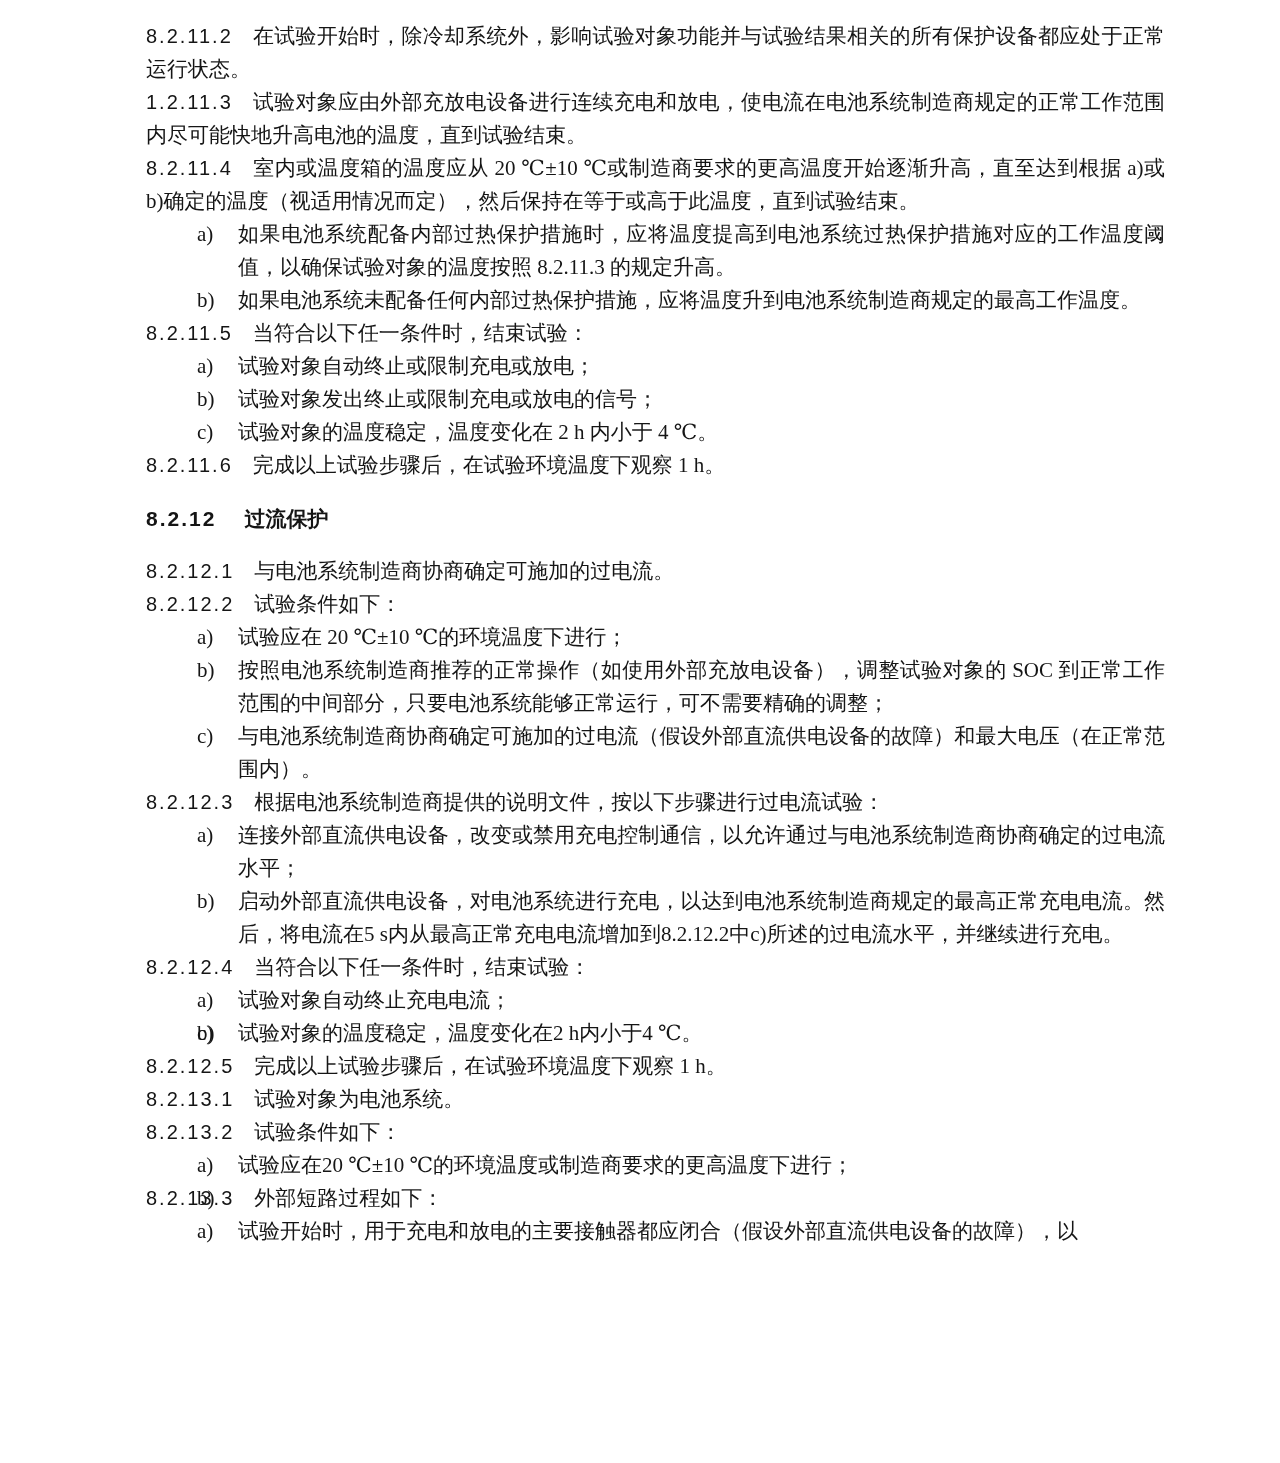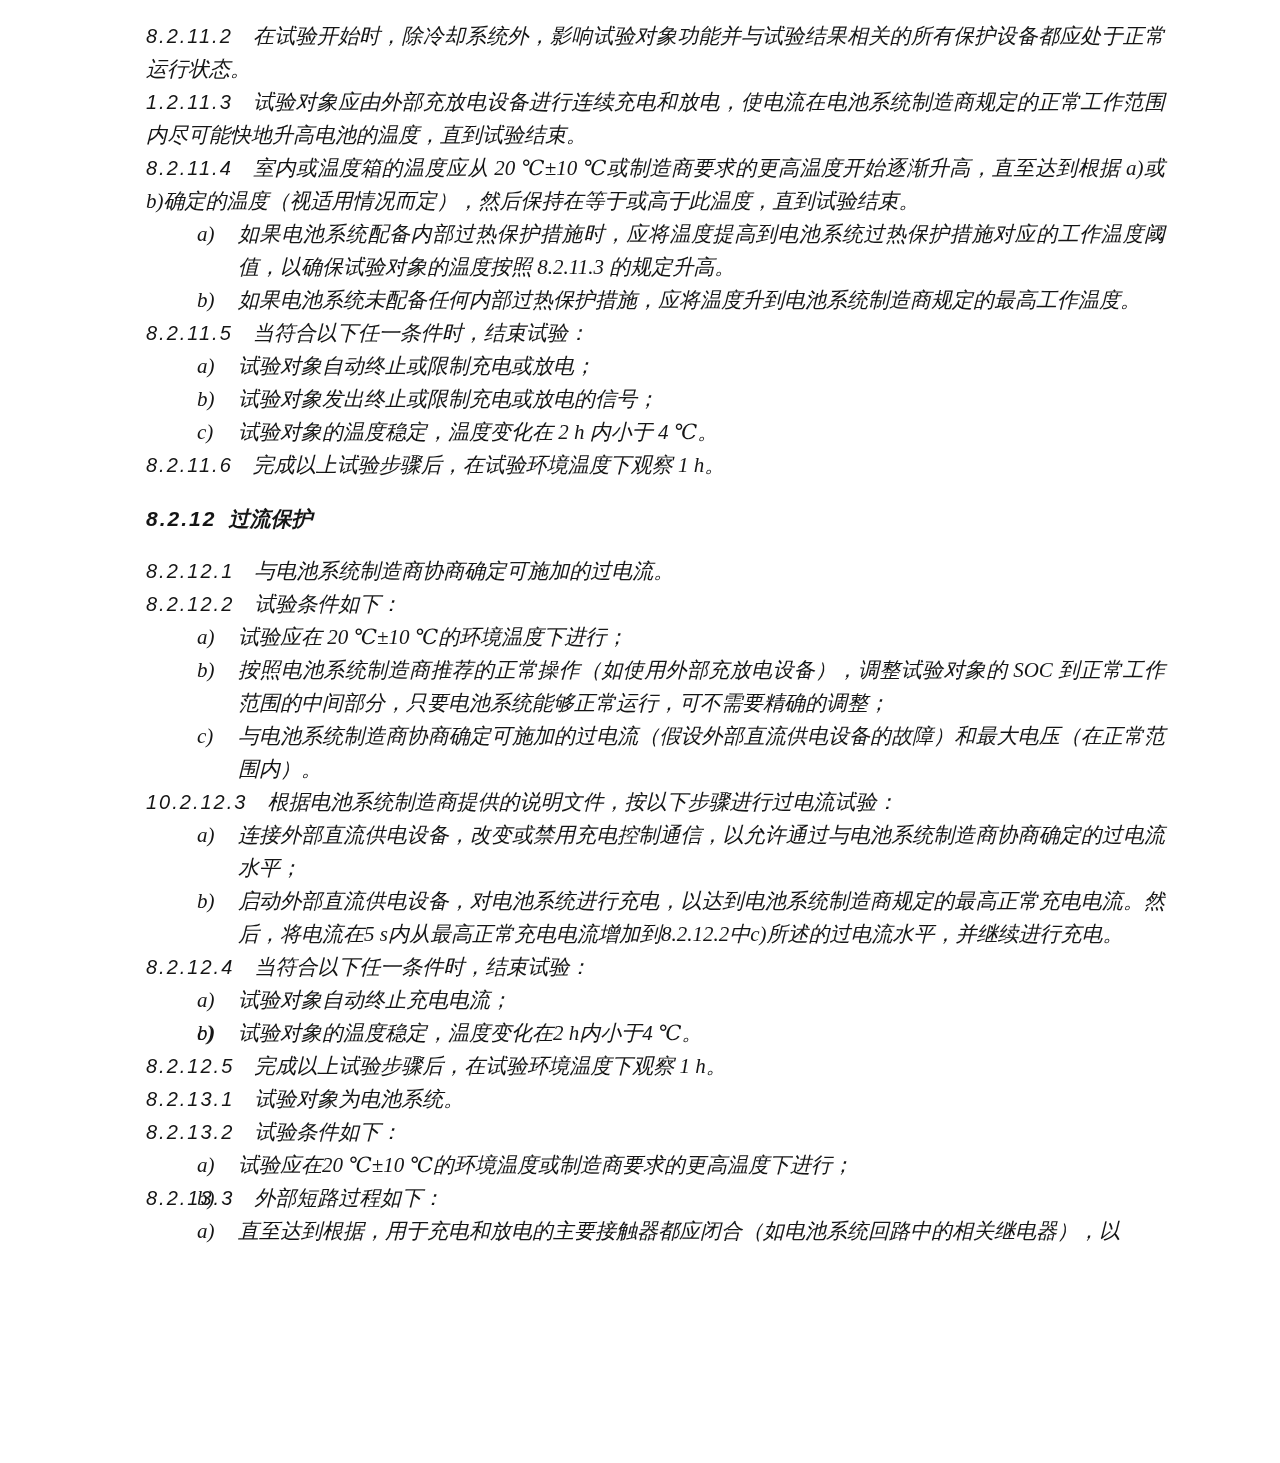--- a/index.html
+++ b/index.html
@@ -13,21 +13,21 @@
     min-height: 1463px;
     box-sizing: border-box;
     background: #ffffff;
     padding: 20px 115px 12px 146px;
     font-family: "Liberation Serif", "DejaVu Serif", serif;
     font-size: 21px;
     line-height: 33px;
     color: #151515;
     text-align: justify;
   }
-  .page p { margin: 0; font-style: italic; }
+  .page p { margin: 0; }
 
   
   .clause .num {
     font-family: "Liberation Sans", "DejaVu Sans", sans-serif;
     font-size: 20px;
     letter-spacing: 2px;
     margin-right: 20px;
     white-space: nowrap;
   }
 
@@ -45,21 +45,21 @@
 
   
   .heading {
     font-family: "Liberation Sans", "DejaVu Sans", sans-serif;
     font-weight: bold;
     margin: 20px 0 !important;
     text-align: left;
   }
   .heading .num {
     letter-spacing: 2px;
-    margin-right: 12px;
+    margin-right: 28px;
     white-space: nowrap;
   }
 </style>
 </head>
 <body>
 
 <div class="page">
     <p class="clause"><span class="num">8.2.11.2</span><span class="txt">在试验开始时，除冷却系统外，影响试验对象功能并与试验结果相关的所有保护设备都应处于正常运行状态。</span></p>
     <p class="clause"><span class="num">1.2.11.3</span><span class="txt">试验对象应由外部充放电设备进行连续充电和放电，使电流在电池系统制造商规定的正常工作范围内尽可能快地升高电池的温度，直到试验结束。</span></p>
     <p class="clause"><span class="num">8.2.11.4</span><span class="txt">室内或温度箱的温度应从 20 ℃±10 ℃或制造商要求的更高温度开始逐渐升高，直至达到根据 a)或 b)确定的温度（视适用情况而定），然后保持在等于或高于此温度，直到试验结束。</span></p>
@@ -69,27 +69,27 @@
     <p class="item"><span class="letter">a)</span><span class="txt">试验对象自动终止或限制充电或放电；</span></p>
     <p class="item"><span class="letter">b)</span><span class="txt">试验对象发出终止或限制充电或放电的信号；</span></p>
     <p class="item"><span class="letter">c)</span><span class="txt">试验对象的温度稳定，温度变化在 2 h 内小于 4 ℃。</span></p>
     <p class="clause"><span class="num">8.2.11.6</span><span class="txt">完成以上试验步骤后，在试验环境温度下观察 1 h。</span></p>
     <p class="heading"><span class="num">8.2.12</span><span class="htxt">过流保护</span></p>
     <p class="clause"><span class="num">8.2.12.1</span><span class="txt">与电池系统制造商协商确定可施加的过电流。</span></p>
     <p class="clause"><span class="num">8.2.12.2</span><span class="txt">试验条件如下：</span></p>
     <p class="item"><span class="letter">a)</span><span class="txt">试验应在 20 ℃±10 ℃的环境温度下进行；</span></p>
     <p class="item"><span class="letter">b)</span><span class="txt">按照电池系统制造商推荐的正常操作（如使用外部充放电设备），调整试验对象的 SOC 到正常工作范围的中间部分，只要电池系统能够正常运行，可不需要精确的调整；</span></p>
     <p class="item"><span class="letter">c)</span><span class="txt">与电池系统制造商协商确定可施加的过电流（假设外部直流供电设备的故障）和最大电压（在正常范围内）。</span></p>
-    <p class="clause"><span class="num">10.2.12.3</span><span class="txt">根据电池系统制造商提供的说明文件，按以下步骤进行过电流试验：</span></p>
+    <p class="clause"><span class="num">8.2.12.3</span><span class="txt">根据电池系统制造商提供的说明文件，按以下步骤进行过电流试验：</span></p>
     <p class="item"><span class="letter">a)</span><span class="txt">连接外部直流供电设备，改变或禁用充电控制通信，以允许通过与电池系统制造商协商确定的过电流水平；</span></p>
     <p class="item"><span class="letter">b)</span><span class="txt">启动外部直流供电设备，对电池系统进行充电，以达到电池系统制造商规定的最高正常充电电流。然后，将电流在5 s内从最高正常充电电流增加到8.2.12.2中c)所述的过电流水平，并继续进行充电。</span></p>
     <p class="clause"><span class="num">8.2.12.4</span><span class="txt">当符合以下任一条件时，结束试验：</span></p>
     <p class="item"><span class="letter">a)</span><span class="txt">试验对象自动终止充电电流；</span></p>
     <p class="item"><span class="letter">b)</span></p>
     <p class="item"><span class="letter">c)</span><span class="txt">试验对象的温度稳定，温度变化在2 h内小于4 ℃。</span></p>
     <p class="clause"><span class="num">8.2.12.5</span><span class="txt">完成以上试验步骤后，在试验环境温度下观察 1 h。</span></p>
     <p class="clause"><span class="num">8.2.13.1</span><span class="txt">试验对象为电池系统。</span></p>
     <p class="clause"><span class="num">8.2.13.2</span><span class="txt">试验条件如下：</span></p>
     <p class="item"><span class="letter">a)</span><span class="txt">试验应在20 ℃±10 ℃的环境温度或制造商要求的更高温度下进行；</span></p>
     <p class="item"><span class="letter">b)</span></p>
     <p class="clause"><span class="num">8.2.13.3</span><span class="txt">外部短路过程如下：</span></p>
-    <p class="item"><span class="letter">a)</span><span class="txt">直至达到根据，用于充电和放电的主要接触器都应闭合（如电池系统回路中的相关继电器），以</span></p>
+    <p class="item"><span class="letter">a)</span><span class="txt">试验开始时，用于充电和放电的主要接触器都应闭合（假设外部直流供电设备的故障），以</span></p>
   </div>
 
 </body></html>

